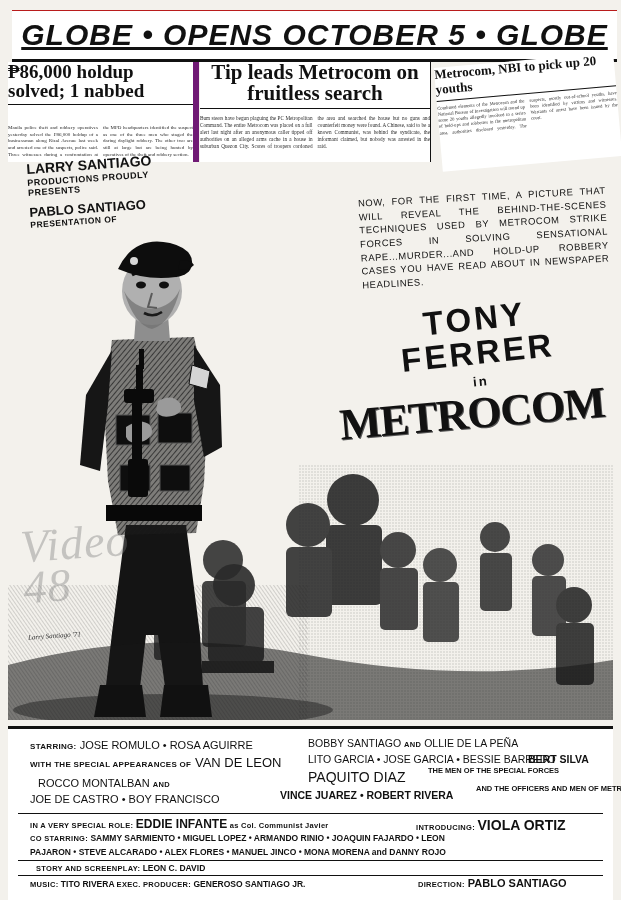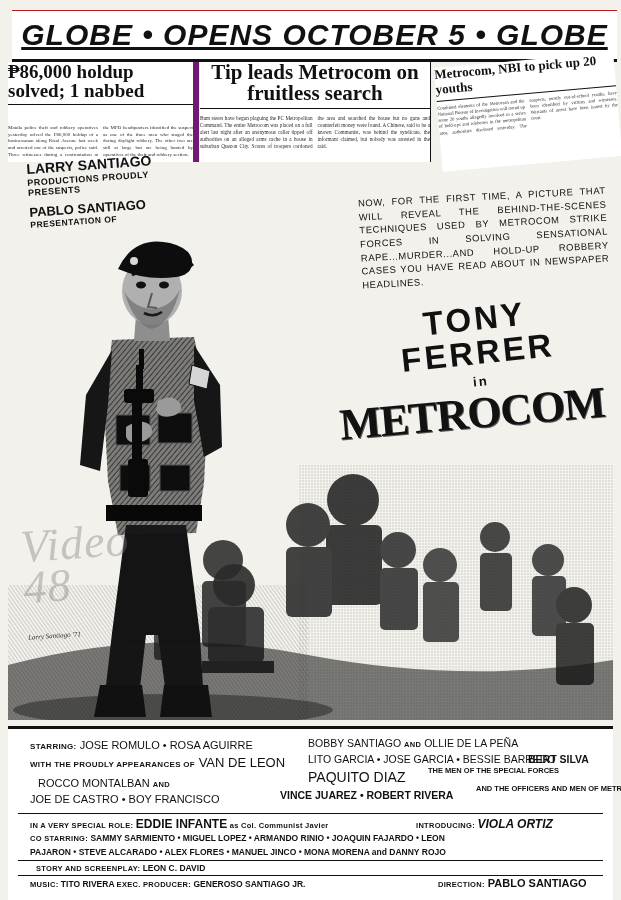--- a/index.html
+++ b/index.html
@@ -124,27 +124,27 @@
   .c-lito{left:300px;top:24px;font-size:10.5px;}
   .c-paq{left:300px;top:40px;font-size:14px;}
   .c-men{left:420px;top:38px;font-size:7.5px;line-height:1.15;text-align:left;}
   .c-bert{left:520px;top:24px;font-size:10.5px;}
   .c-vince{left:272px;top:60px;font-size:10.5px;}
   .c-officers{left:468px;top:56px;font-size:7.5px;line-height:1.15;}
 
   .c-special{left:22px;top:88px;font-size:9px;}
   .c-special .big{font-size:12px;}
   .c-intro{left:408px;top:88px;font-size:9px;}
-  .c-intro .big{font-size:12px;font-style:italic;}
+  .c-intro .big{font-size:14px;}
 
   .c-co{left:22px;top:104px;font-size:8.5px;}
   .c-co2{left:22px;top:118px;font-size:8.5px;}
   .c-story{left:28px;top:134px;font-size:8.5px;}
   .c-music{left:22px;top:150px;font-size:8.5px;}
-  .c-dir{left:430px;top:148px;font-size:11px;}
+  .c-dir{left:410px;top:148px;font-size:11px;}
 
   .rule-1{top:84px;}
   .rule-2{top:131px;}
   .rule-3{top:146px;}
 </style>
 </head>
 <body>
 
 <div class="poster">
 
@@ -296,21 +296,21 @@
   <div class="title">METROCOM</div>
 
   <div class="credits">
 
     <div class="cr-row c-star">
       <span class="lbl">STARRING:</span>
       <span class="nm">JOSE ROMULO • ROSA AGUIRRE</span>
     </div>
 
     <div class="cr-row c-spec">
-      <span class="lbl">WITH THE PROUDLY APPEARANCES OF</span>
+      <span class="lbl">WITH THE SPECIAL APPEARANCES OF</span>
       <span class="nm">VAN DE LEON</span>
     </div>
 
     <div class="cr-row c-rocco">
       <span class="nm">ROCCO MONTALBAN</span>
       <span class="lbl">AND</span>
     </div>
 
     <div class="cr-row c-joe">
       <span class="nm">JOE DE CASTRO • BOY FRANCISCO</span>

